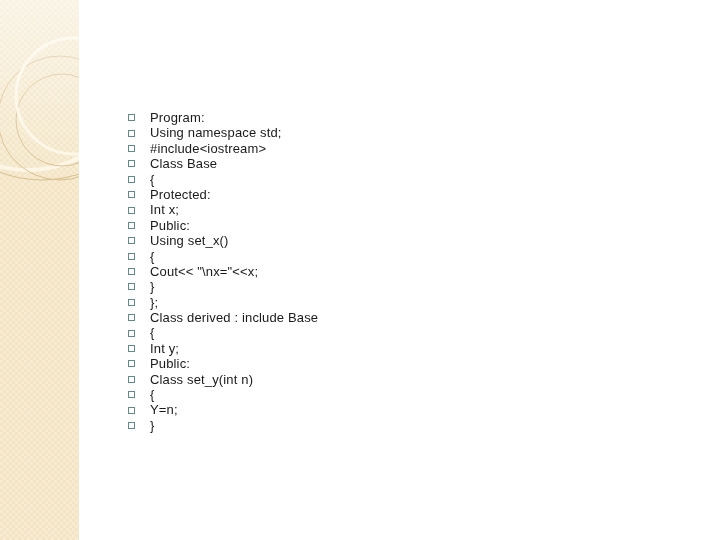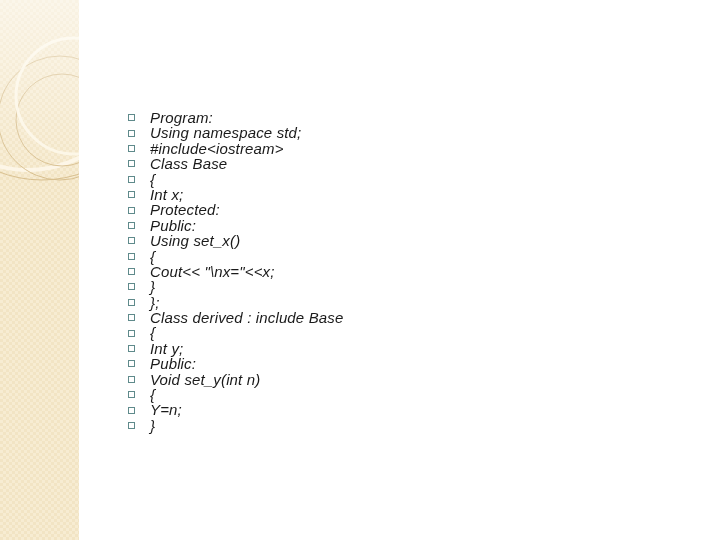--- a/index.html
+++ b/index.html
@@ -68,26 +68,25 @@
     width: 7px;
     height: 7px;
     box-sizing: border-box;
     border: 1.4px solid #5f8a8b;
     background: transparent;
     margin-left: 20px;
   }
   .line-text {
     flex: 1 1 auto;
     margin-left: 15px;
-    font-size: 15px;
+    font-size: 13px;
     line-height: 15.4px;
     color: #1a1a1a;
     white-space: pre;
     letter-spacing: .15px;
-    font-style: italic;
   }
 </style>
 </head>
 <body>
 
 <div id="slide">
 
   <div id="sidebar">
     <div id="sidebar-texture"></div>
 
@@ -124,25 +123,25 @@
     <div class="code-line">
       <span class="bullet"></span>
       <span class="line-text">Class Base</span>
     </div>
     <div class="code-line">
       <span class="bullet"></span>
       <span class="line-text">{</span>
     </div>
     <div class="code-line">
       <span class="bullet"></span>
-      <span class="line-text">Int x;</span>
+      <span class="line-text">Protected:</span>
     </div>
     <div class="code-line">
       <span class="bullet"></span>
-      <span class="line-text">Protected:</span>
+      <span class="line-text">Int x;</span>
     </div>
     <div class="code-line">
       <span class="bullet"></span>
       <span class="line-text">Public:</span>
     </div>
     <div class="code-line">
       <span class="bullet"></span>
       <span class="line-text">Using set_x()</span>
     </div>
     <div class="code-line">
@@ -172,21 +171,21 @@
     <div class="code-line">
       <span class="bullet"></span>
       <span class="line-text">Int y;</span>
     </div>
     <div class="code-line">
       <span class="bullet"></span>
       <span class="line-text">Public:</span>
     </div>
     <div class="code-line">
       <span class="bullet"></span>
-      <span class="line-text">Void set_y(int n)</span>
+      <span class="line-text">Class set_y(int n)</span>
     </div>
     <div class="code-line">
       <span class="bullet"></span>
       <span class="line-text">{</span>
     </div>
     <div class="code-line">
       <span class="bullet"></span>
       <span class="line-text">Y=n;</span>
     </div>
     <div class="code-line">

